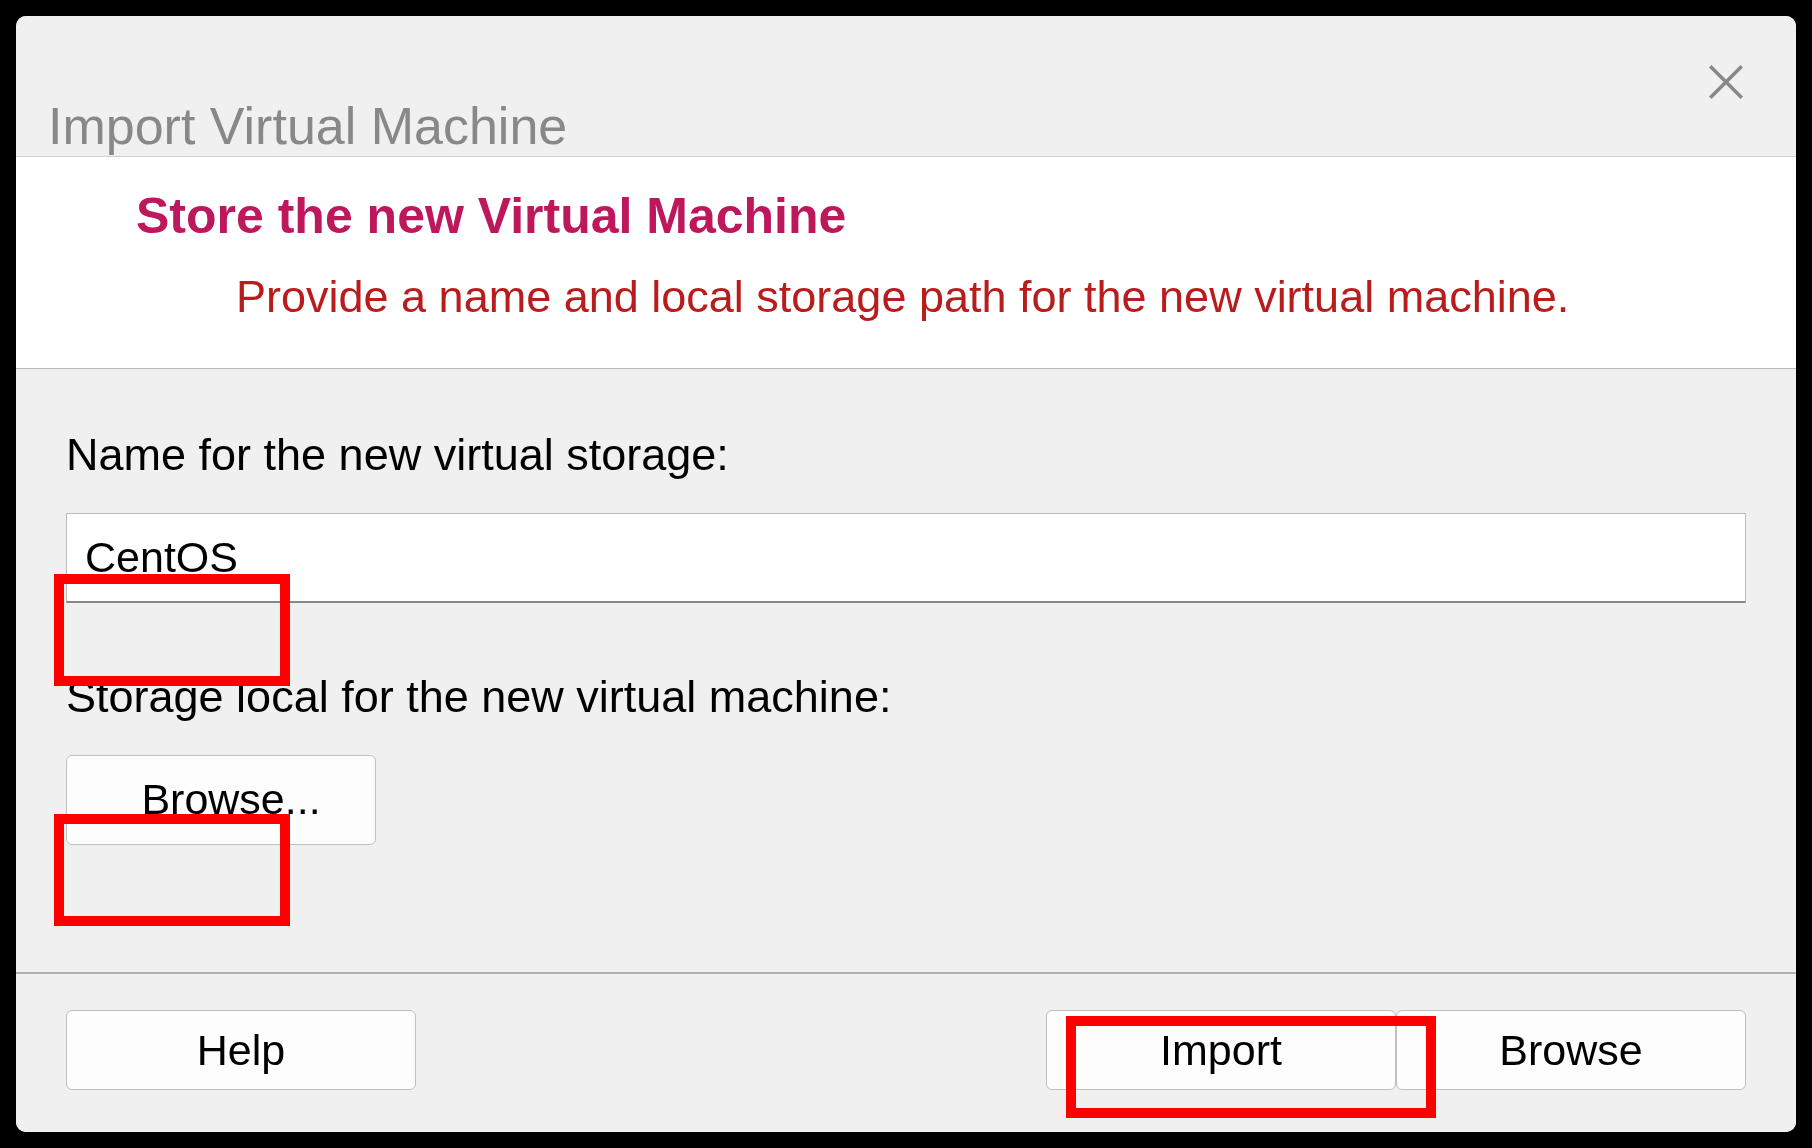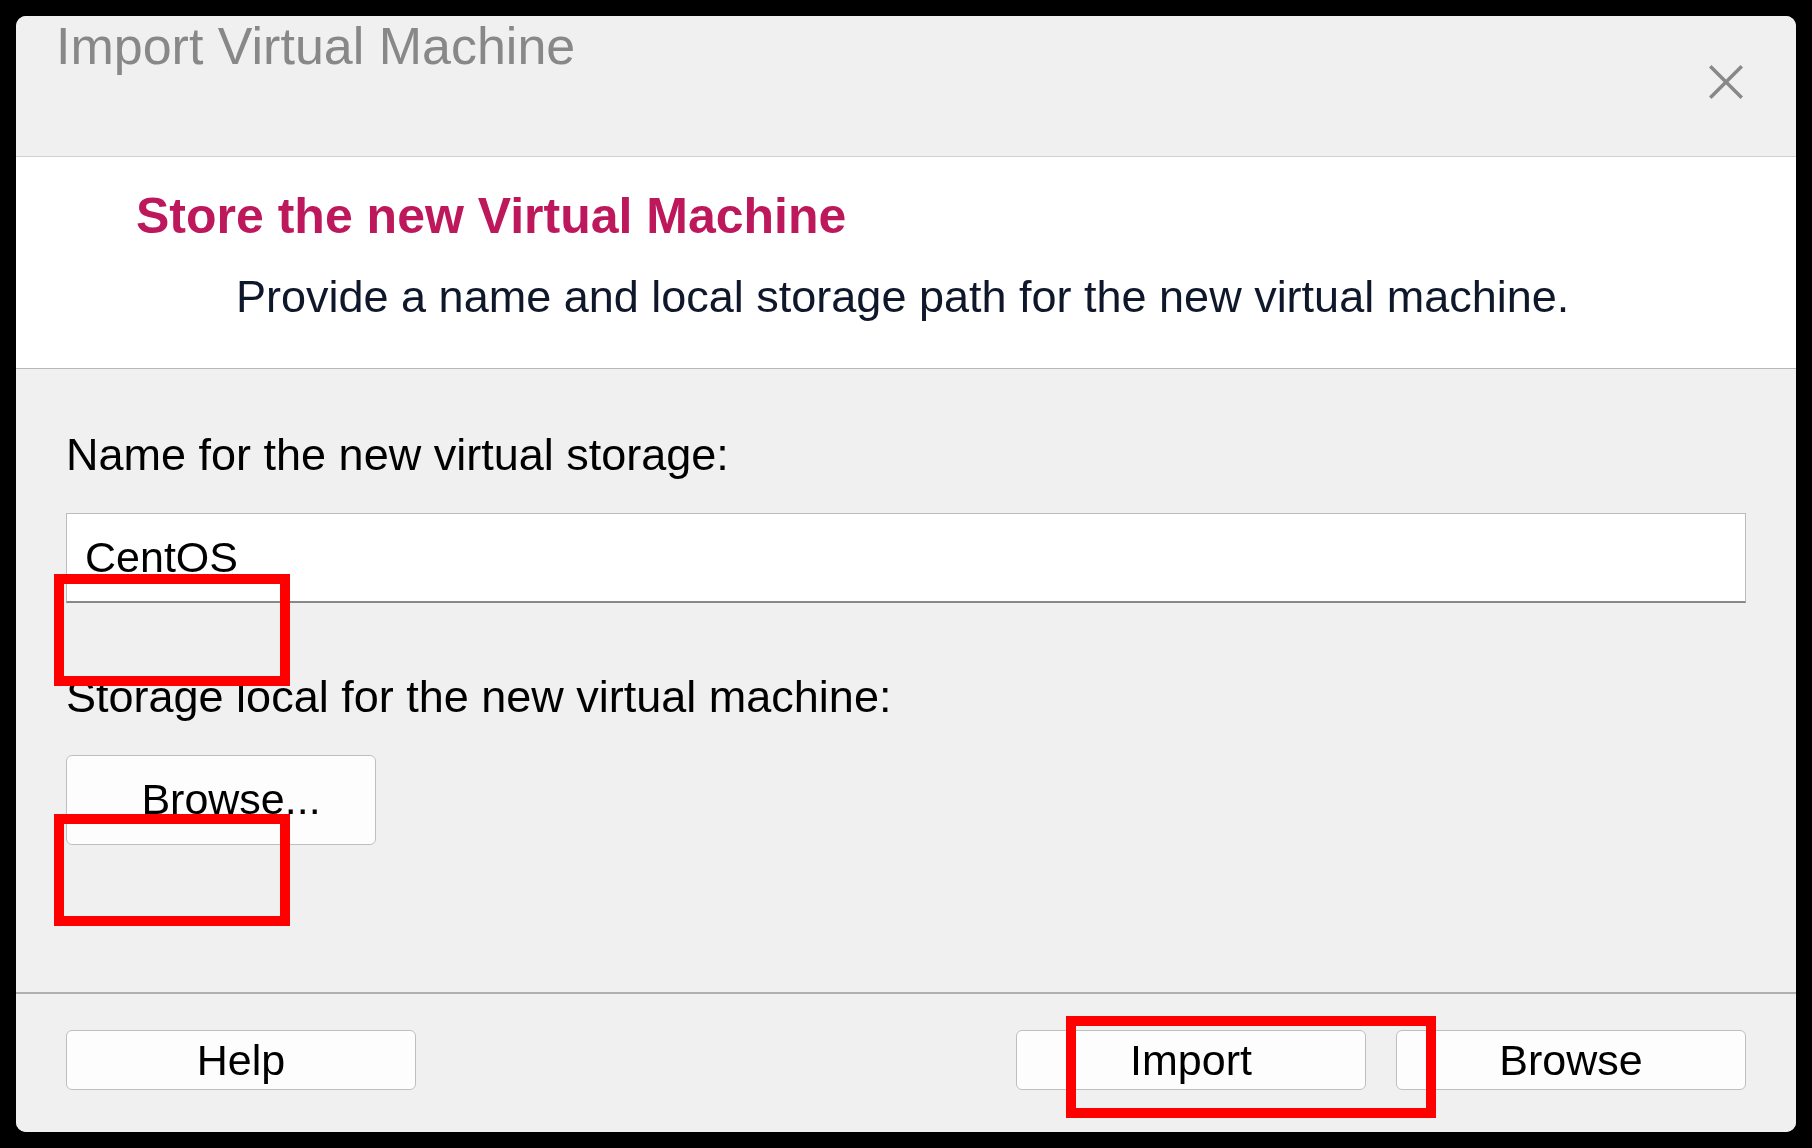--- a/index.html
+++ b/index.html
@@ -23,22 +23,22 @@
   border-radius: 10px;
   overflow: hidden;
   display: flex;
   flex-direction: column;
   position: relative;
 }
 .titlebar {
   background: #f0f0f0;
   height: 140px;
   display: flex;
-  align-items: flex-start;
-  padding: 0 40px;
+  align-items: flex-end;
+  padding: 0 32px;
   position: relative;
 }
 .titlebar-title {
   font-size: 52px;
   color: #888;
   font-weight: 400;
 }
 .close-btn {
   position: absolute;
   right: 40px;
@@ -62,21 +62,21 @@
 }
 .header-title {
   font-size: 50px;
   font-weight: 700;
   color: #be185d;
   font-family: Verdana, Geneva, sans-serif;
   margin-bottom: 22px;
 }
 .header-desc {
   font-size: 45px;
-  color: #0f172a;
+  color: #b91c1c;
   font-family: Verdana, Geneva, sans-serif;
   line-height: 1.35;
   padding-left: 100px;
   padding-right: 40px;
   margin-top: 8px;
 }
 .body-section {
   flex: 1;
   padding: 60px 50px 40px 50px;
   background: #f0f0f0;
@@ -120,34 +120,33 @@
 }
 .footer {
   border-top: 2px solid #b0b0b0;
   padding: 36px 50px 42px 50px;
   display: flex;
   align-items: center;
   background: #f0f0f0;
 }
 .footer-btn {
   width: 350px;
-  height: 60px;
+  height: 80px;
   background: #fdfdfd;
   border: 1px solid #bfbfbf;
   border-radius: 6px;
   font-size: 43px;
   font-family: Verdana, Geneva, sans-serif;
   cursor: pointer;
 }
 .footer-spacer {
   flex: 1;
 }
 .footer-right {
   display: flex;
-  gap: 30px;
 }
 
 .hl-name {
   position: absolute;
   border: 10px solid #ff0000;
   pointer-events: none;
 }
 </style>
 </head>
 <body>

